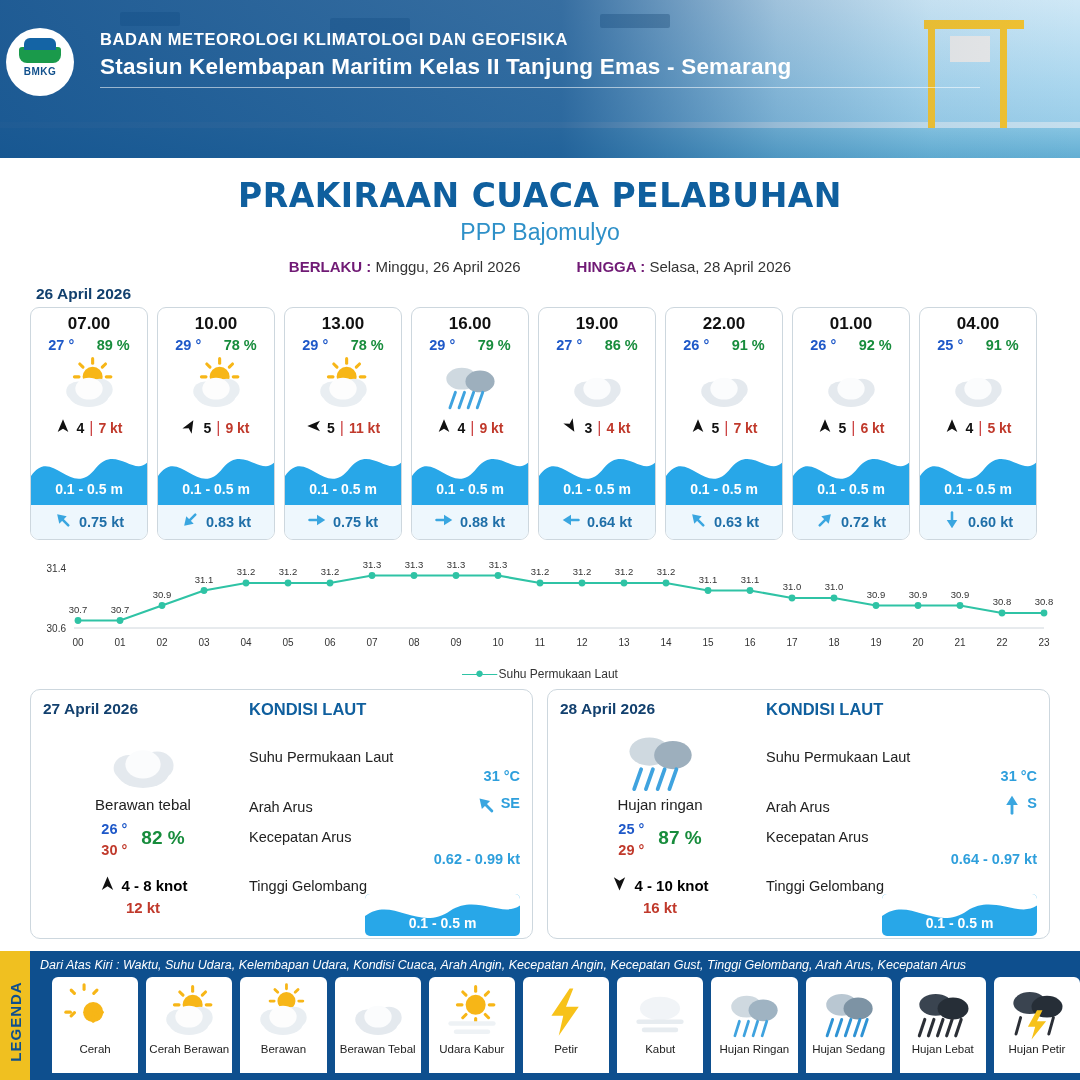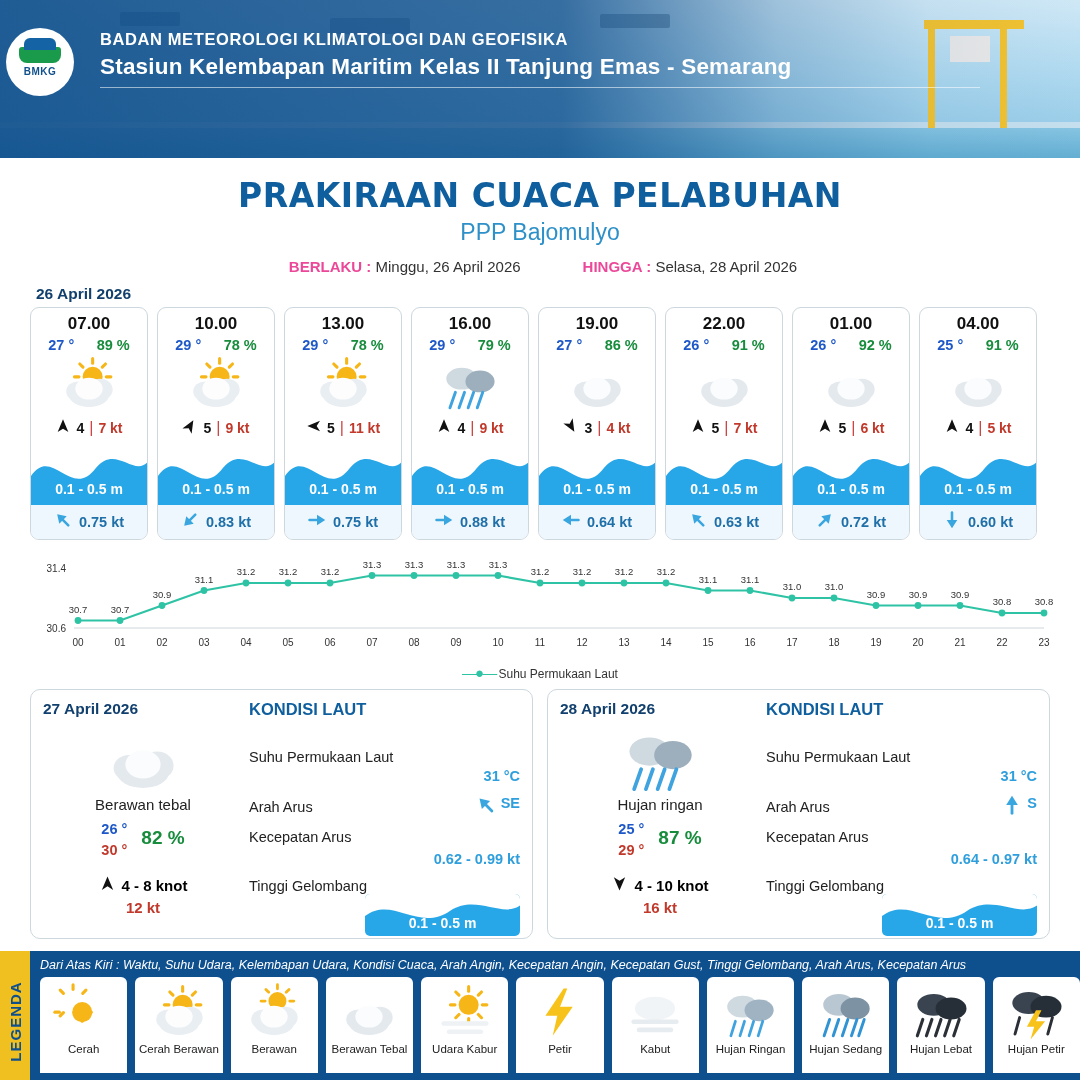--- a/index.html
+++ b/index.html
@@ -43,21 +43,21 @@
   .hdr-line3 { font-size:14.5px; }
 
   
   .title { text-align:center; margin-top:18px; }
   .title h1 {
     font-size:33px; color:#0f5f9e; letter-spacing:.5px;
     font-weight:bold; font-family:"DejaVu Sans", sans-serif;
   }
   .title h2 { font-size:23px; color:#2e90c8; margin-top:4px; font-weight:normal;}
   .valid-row { display:flex; justify-content:center; gap:56px; margin-top:12px; font-size:15px;}
-  .valid-row b { color:#ec4899;margin-left:6px; }
+  .valid-row b { color:#701a75; }
   .valid-row span { color:#333; }
 
   .datelabel { color:#12406e; font-weight:bold; font-size:15.5px; margin:10px 0 4px 36px;}
 
   
   .cards { display:flex; gap:9px; padding:0 30px; }
   .card {
     width:118px; border:1px solid #cdd7de; border-radius:9px; overflow:hidden;
     background:#ffffff;
   }
@@ -117,21 +117,21 @@
   
   .legend { margin-top:12px; background:#0e4f8e; height:141px; position:relative;}
   .legend-side {
     position:absolute; left:0; top:0; width:30px; height:141px; background:#f0c020;
     display:flex; align-items:center; justify-content:center;
   }
   .legend-side span{
     transform:rotate(-90deg); font-weight:bold; color:#0e4f8e; font-size:15px; letter-spacing:1px;
   }
   .legend-note { color:#fff; font-size:12.5px; font-style:italic; padding:7px 0 5px 40px;}
-  .legend-items { display:flex; gap:8px; padding-left:40px; }
+  .legend-items { display:flex; gap:8px; padding-left:52px; }
   .li { width:92px; background:#fff; border-radius:6px 6px 0 0; height:96px;
     display:flex; flex-direction:column; align-items:center; padding-top:4px;}
   .li .ico{height:62px;display:flex;align-items:center;justify-content:center;}
   .li .lbl{font-size:11.5px; color:#222; text-align:center;}
 </style>
 </head>
 <body>
 
 <div class="header">
   <div class="hdr-sky"></div>

